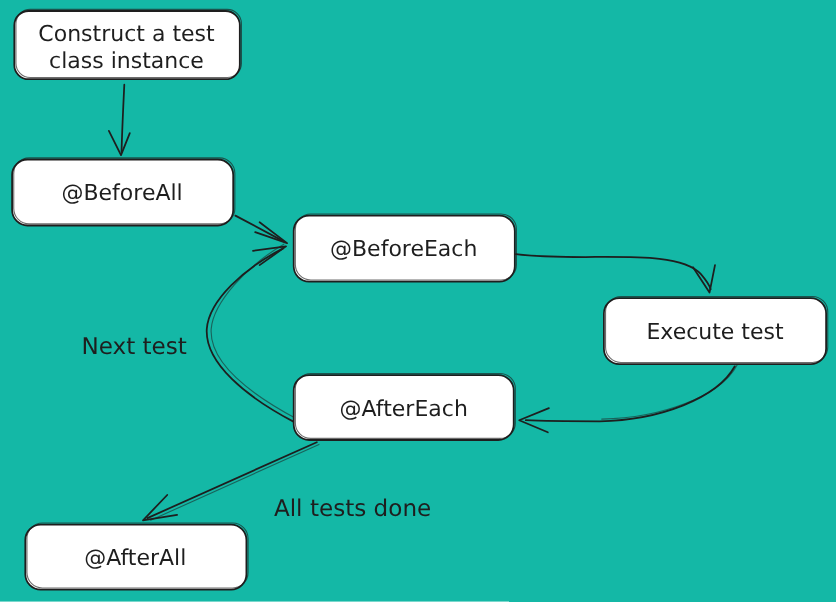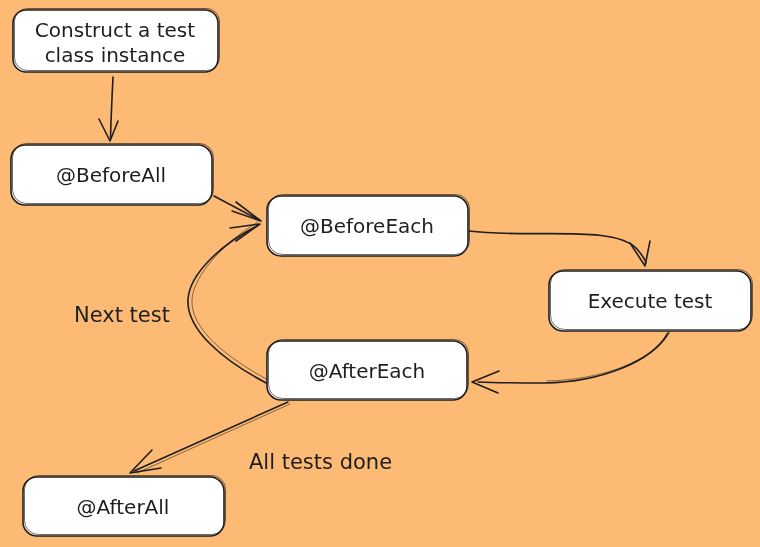--- a/index.html
+++ b/index.html
@@ -1,16 +1,16 @@
 <!DOCTYPE html>
 <html><head>
 <meta charset="utf-8">
 <style>
   html,body{margin:0;padding:0;background:#ffffff;}
-  .stage{width:760px;height:547px;position:relative;background:#fdba74;overflow:hidden;}
+  .stage{width:760px;height:547px;position:relative;background:#14b8a6;overflow:hidden;}
   svg{display:block;}
   .box{fill:#ffffff;stroke-width:1.6;stroke-linejoin:round;}
   .box-echo{fill:none;stroke-width:1;opacity:.65;stroke-linejoin:round;}
   .edge{fill:none;stroke-width:1.6;stroke-linecap:round;stroke-linejoin:round;}
   .edge-echo{fill:none;stroke-width:1;opacity:.55;stroke-linecap:round;}
   .head{fill:none;stroke-width:1.6;stroke-linecap:round;stroke-linejoin:round;}
   text{font-family:"DejaVu Sans",sans-serif;font-size:20px;fill:#1e1e1e;stroke:none;}
   .node-label{text-anchor:middle;}
   .edge-label{text-anchor:start;font-size:21px;}
 </style>

